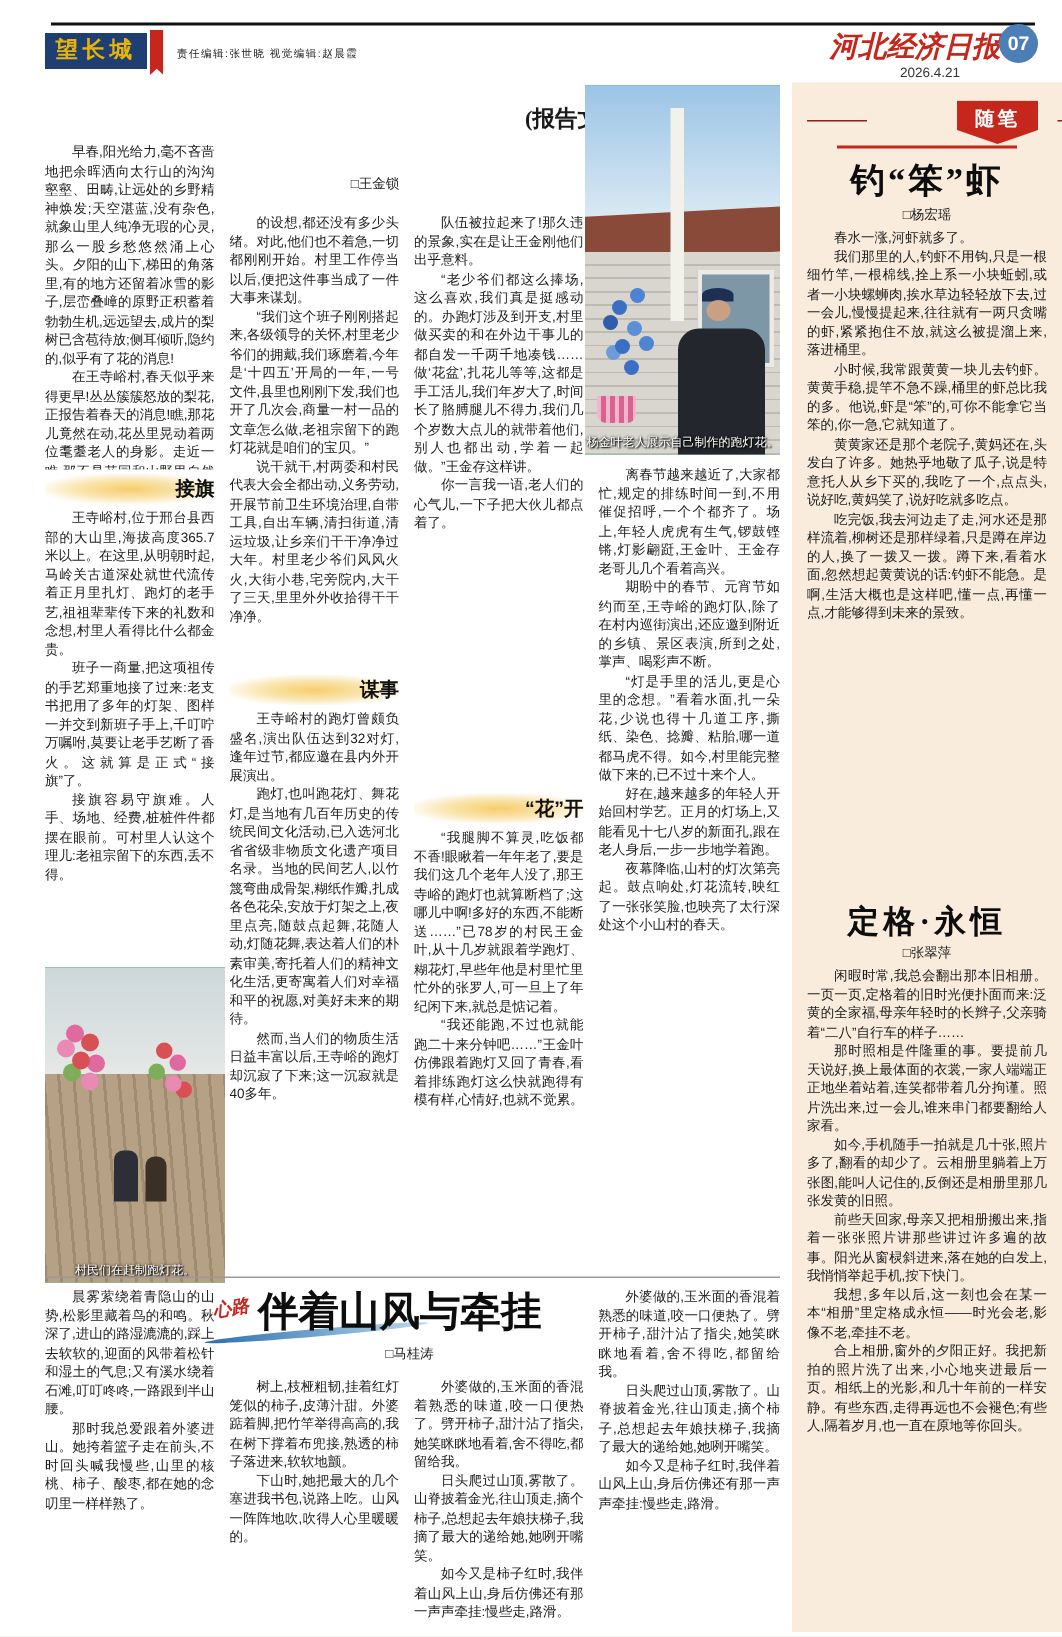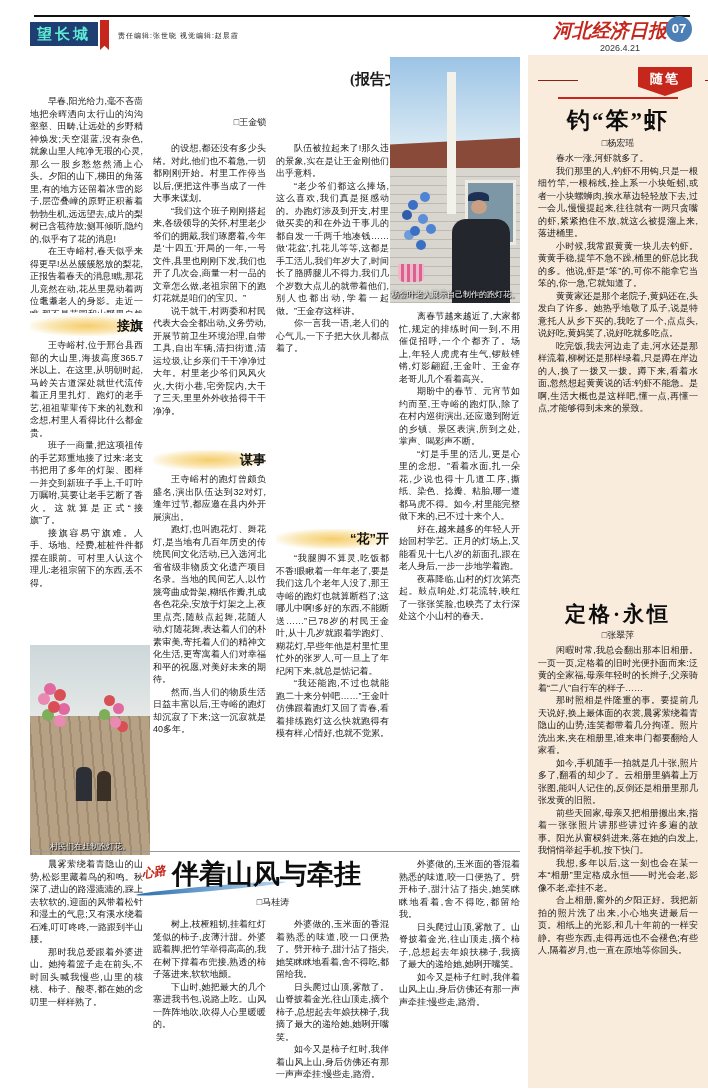--- a/index.html
+++ b/index.html
@@ -1,21 +1,21 @@
 <!DOCTYPE html>
 <html><head>
 <meta charset="utf-8">
 <style>
   html,body{margin:0;padding:0;background:#e8e8e4;}
   #page{position:relative;width:708px;height:1091px;background:#ffffff;overflow:hidden;
         font-family:"Liberation Sans",sans-serif;color:#1a1a1a;}
   .abs{position:absolute;}
   
   .rule-top{left:34px;top:15px;width:656px;height:2px;background:#111;}
-  .sec-box{left:30px;top:22px;width:68px;height:24px;background:#1f3f72;color:#5eead4;
+  .sec-box{left:30px;top:22px;width:68px;height:24px;background:#1f3f72;color:#eab308;
            font-size:15px;font-weight:bold;text-align:center;line-height:24px;letter-spacing:3px;}
   .sec-ribbon{left:100px;top:20px;width:9px;height:30px;background:#c5271d;
               clip-path:polygon(0 0,100% 0,100% 100%,50% 86%,0 100%);}
   .editors{left:118px;top:31px;font-size:7px;color:#222;letter-spacing:1px;}
   .paper-name{left:553px;top:18px;width:112px;font-size:19px;font-weight:bold;font-style:italic;
               color:#c5271d;font-family:"Liberation Serif",serif;white-space:nowrap;}
   .page-circle{left:666px;top:16px;width:26px;height:26px;border-radius:50%;background:#4c7fb5;
                color:#fff;font-size:13px;font-weight:bold;text-align:center;line-height:26px;}
   .pub-date{left:600px;top:43px;font-size:9px;color:#333;}
   
@@ -226,21 +226,21 @@
         <p class="para">春水一涨,河虾就多了。</p>
         <p class="para">我们那里的人,钓虾不用钩,只是一根细竹竿,一根棉线,拴上系一小块蚯蚓,或者一小块螺蛳肉,挨水草边轻轻放下去,过一会儿,慢慢提起来,往往就有一两只贪嘴的虾,紧紧抱住不放,就这么被提溜上来,落进桶里。</p>
         <p class="para">小时候,我常跟黄黄一块儿去钓虾。黄黄手稳,提竿不急不躁,桶里的虾总比我的多。他说,虾是“笨”的,可你不能拿它当笨的,你一急,它就知道了。</p>
         <p class="para">黄黄家还是那个老院子,黄妈还在,头发白了许多。她热乎地敬了瓜子,说是特意托人从乡下买的,我吃了一个,点点头,说好吃,黄妈笑了,说好吃就多吃点。</p>
         <p class="para">吃完饭,我去河边走了走,河水还是那样流着,柳树还是那样绿着,只是蹲在岸边的人,换了一拨又一拨。蹲下来,看着水面,忽然想起黄黄说的话:钓虾不能急。是啊,生活大概也是这样吧,懂一点,再懂一点,才能够得到未来的景致。</p>
       </div>
     <div class="sb-title2">定格·永恒</div>
     <div class="sb-byline2">□张翠萍</div>
     <div class="sb-text2 tcol">
         <p class="para">闲暇时常,我总会翻出那本旧相册。一页一页,定格着的旧时光便扑面而来:泛黄的全家福,母亲年轻时的长辫子,父亲骑着“二八”自行车的样子……</p>
-        <p class="para">那时照相是件隆重的事。要提前几天说好,换上最体面的衣裳,晨雾萦绕着青隐山的山势,连笑都带着几分拘谨。照片洗出来,夹在相册里,谁来串门都要翻给人家看。</p>
+        <p class="para">那时照相是件隆重的事。要提前几天说好,换上最体面的衣裳,一家人端端正正地坐着站着,连笑都带着几分拘谨。照片洗出来,过一会儿,谁来串门都要翻给人家看。</p>
         <p class="para">如今,手机随手一拍就是几十张,照片多了,翻看的却少了。云相册里躺着上万张图,能叫人记住的,反倒还是相册里那几张发黄的旧照。</p>
         <p class="para">前些天回家,母亲又把相册搬出来,指着一张张照片讲那些讲过许多遍的故事。阳光从窗棂斜进来,落在她的白发上,我悄悄举起手机,按下快门。</p>
         <p class="para">我想,多年以后,这一刻也会在某一本“相册”里定格成永恒——时光会老,影像不老,牵挂不老。</p>
         <p class="para">合上相册,窗外的夕阳正好。我把新拍的照片洗了出来,小心地夹进最后一页。相纸上的光影,和几十年前的一样安静。有些东西,走得再远也不会褪色;有些人,隔着岁月,也一直在原地等你回头。</p>
       </div>
   </div>
 
 </div>
 
 </body></html>

